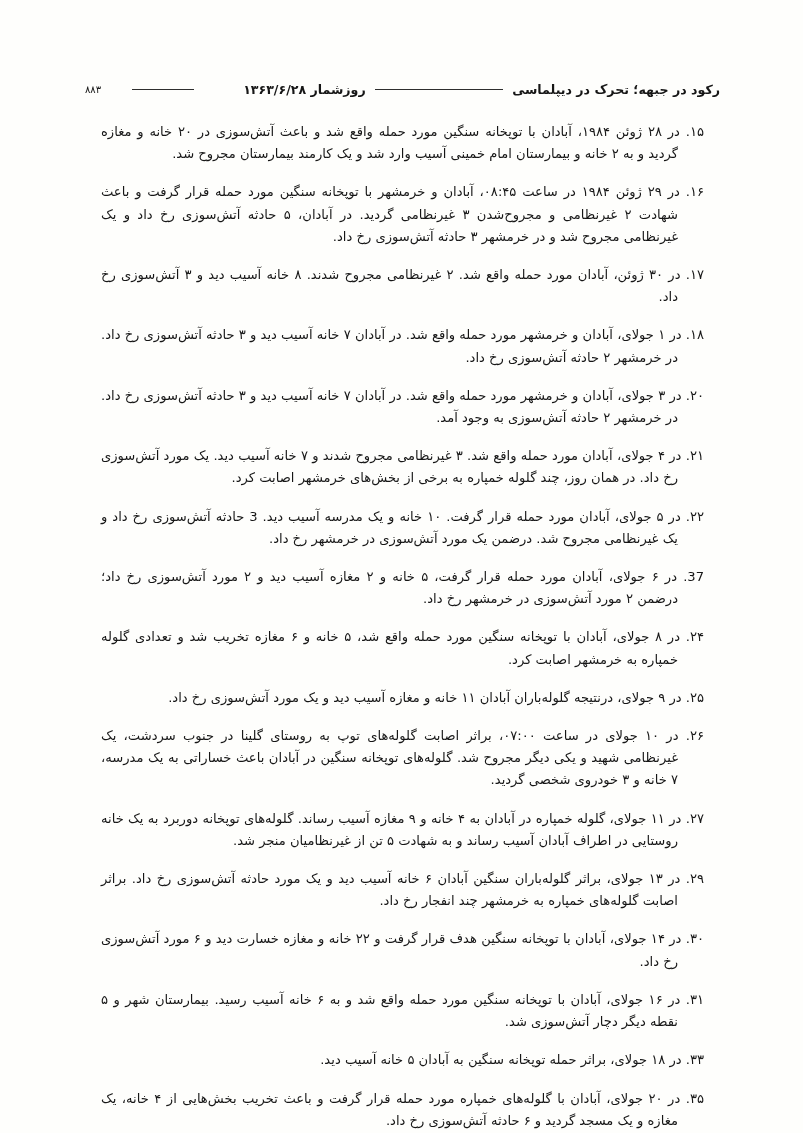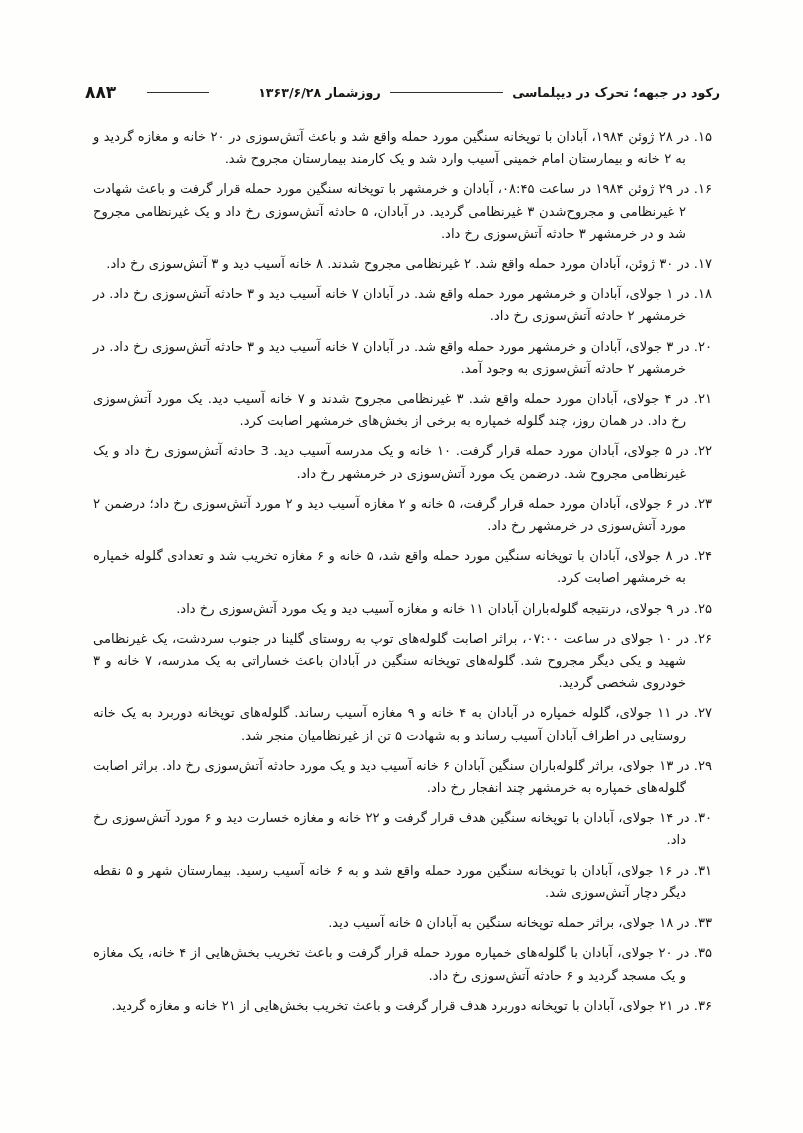--- a/index.html
+++ b/index.html
@@ -31,32 +31,32 @@
   }
   .rule {
     height: 0;
     border-top: 1.3px solid #2e2e2e;
   }
   .rule-long { flex: 1 1 auto; min-width: 40px; }
   .rule-short { flex: 0 0 62px; }
   .chapter-title { flex: 0 0 auto; }
   .chronology-date { flex: 0 0 auto; margin-left: 40px; }
   .page-num {
-    font-size: 17px;
-    font-weight: bold;
+    font-size: 10px;
+    font-weight: normal;
     padding-right: 22px;
     flex: 0 0 auto;
   }
   .entries {
     font-size: 13.1px;
     line-height: 22.2px;
     text-align: justify;
   }
   .entry {
-    margin: 8px;
+    margin: 16px;
     padding-right: 26px;
     text-indent: -26px;
   }
   .entry-num {
     letter-spacing: 0.2px;
   }
 </style>
 </head>
 <body>
 
@@ -79,21 +79,21 @@
 
   <p class="entry"><span class="entry-num">۱۸.</span> <span class="entry-text">در ۱ جولای، آبادان و خرمشهر مورد حمله واقع شد. در آبادان ۷ خانه آسیب دید و ۳ حادثه آتش‌سوزی رخ داد. در خرمشهر ۲ حادثه آتش‌سوزی رخ داد.</span></p>
 
 
   <p class="entry"><span class="entry-num">۲۰.</span> <span class="entry-text">در ۳ جولای، آبادان و خرمشهر مورد حمله واقع شد. در آبادان ۷ خانه آسیب دید و ۳ حادثه آتش‌سوزی رخ داد. در خرمشهر ۲ حادثه آتش‌سوزی به وجود آمد.</span></p>
 
   <p class="entry"><span class="entry-num">۲۱.</span> <span class="entry-text">در ۴ جولای، آبادان مورد حمله واقع شد. ۳ غیرنظامی مجروح شدند و ۷ خانه آسیب دید. یک مورد آتش‌سوزی رخ داد. در همان روز، چند گلوله خمپاره به برخی از بخش‌های خرمشهر اصابت کرد.</span></p>
 
   <p class="entry"><span class="entry-num">۲۲.</span> <span class="entry-text">در ۵ جولای، آبادان مورد حمله قرار گرفت. ۱۰ خانه و یک مدرسه آسیب دید. 3 حادثه آتش‌سوزی رخ داد و یک غیرنظامی مجروح شد. درضمن یک مورد آتش‌سوزی در خرمشهر رخ داد.</span></p>
 
-  <p class="entry"><span class="entry-num">۲۳.</span> <span class="entry-text">در ۶ جولای، آبادان مورد حمله قرار گرفت، ۵ خانه و ۲ مغازه آسیب دید و ۲ مورد آتش‌سوزی رخ داد؛ درضمن ۲ مورد آتش‌سوزی در خرمشهر رخ داد.</span></p>
+  <p class="entry"><span class="entry-num">37.</span> <span class="entry-text">در ۶ جولای، آبادان مورد حمله قرار گرفت، ۵ خانه و ۲ مغازه آسیب دید و ۲ مورد آتش‌سوزی رخ داد؛ درضمن ۲ مورد آتش‌سوزی در خرمشهر رخ داد.</span></p>
 
   <p class="entry"><span class="entry-num">۲۴.</span> <span class="entry-text">در ۸ جولای، آبادان با توپخانه سنگین مورد حمله واقع شد، ۵ خانه و ۶ مغازه تخریب شد و تعدادی گلوله خمپاره به خرمشهر اصابت کرد.</span></p>
 
   <p class="entry"><span class="entry-num">۲۵.</span> <span class="entry-text">در ۹ جولای، درنتیجه گلوله‌باران آبادان ۱۱ خانه و مغازه آسیب دید و یک مورد آتش‌سوزی رخ داد.</span></p>
 
   <p class="entry"><span class="entry-num">۲۶.</span> <span class="entry-text">در ۱۰ جولای در ساعت ۰۷:۰۰، براثر اصابت گلوله‌های توپ به روستای گلینا در جنوب سردشت، یک غیرنظامی شهید و یکی دیگر مجروح شد. گلوله‌های توپخانه سنگین در آبادان باعث خساراتی به یک مدرسه، ۷ خانه و ۳ خودروی شخصی گردید.</span></p>
 
   <p class="entry"><span class="entry-num">۲۷.</span> <span class="entry-text">در ۱۱ جولای، گلوله خمپاره در آبادان به ۴ خانه و ۹ مغازه آسیب رساند. گلوله‌های توپخانه دوربرد به یک خانه روستایی در اطراف آبادان آسیب رساند و به شهادت ۵ تن از غیرنظامیان منجر شد.</span></p>
 
 

